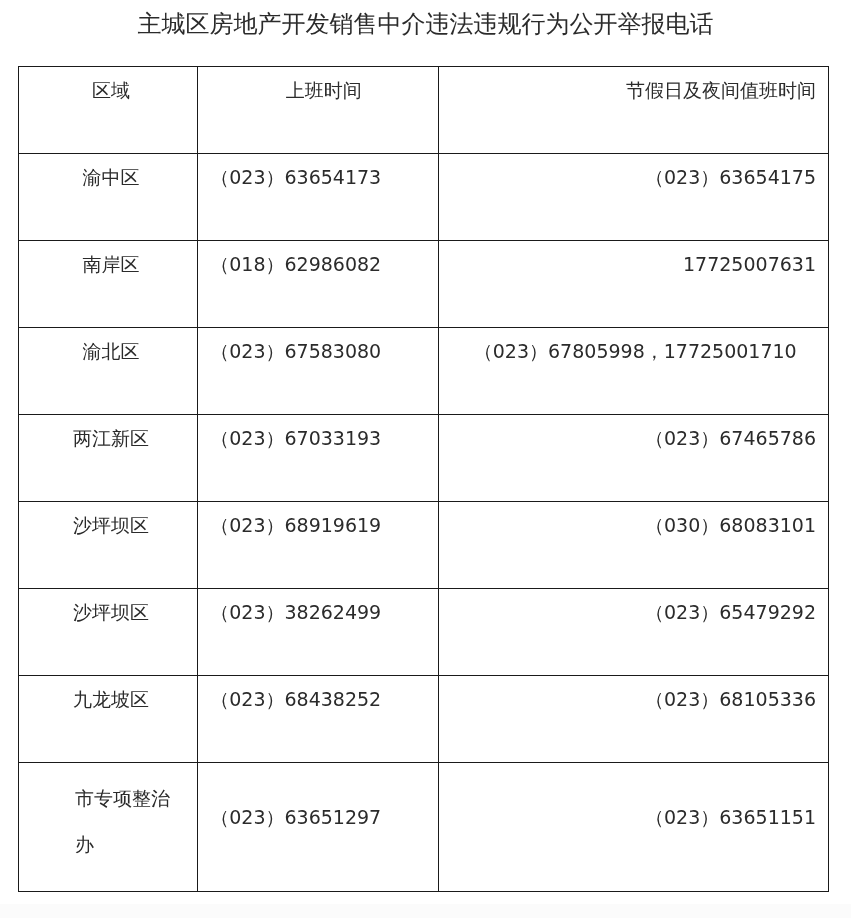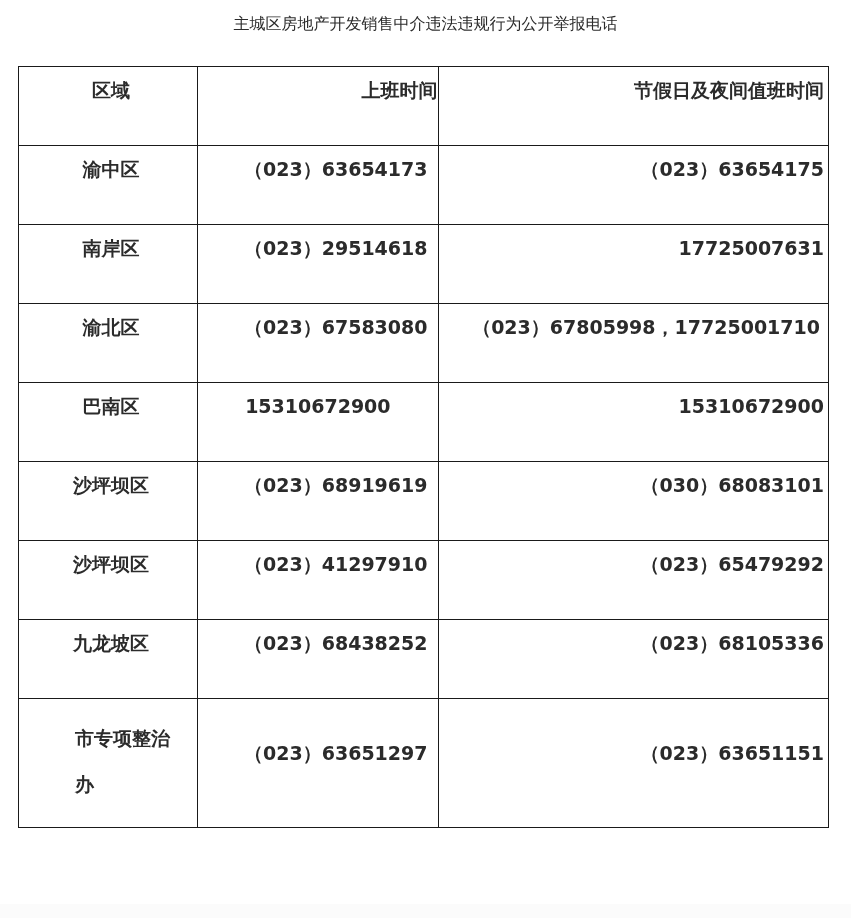--- a/index.html
+++ b/index.html
@@ -14,21 +14,21 @@
       overflow: hidden;
       font-family: "DejaVu Sans", "Liberation Sans", sans-serif;
       color: #2b2b2b;
     }
     .page-title {
       position: absolute;
       top: 10px;
       left: 0;
       width: 851px;
       text-align: center;
-      font-size: 16px;
+      font-size: 24px;
       line-height: 28px;
       letter-spacing: 0px;
       color: #2b2b2b;
     }
     .page-bottom {
       position: absolute;
       left: 0;
       top: 904px;
       width: 851px;
       height: 14px;
@@ -40,61 +40,60 @@
       left: 18px;
       width: 811px;
       border-collapse: collapse;
       table-layout: fixed;
       font-size: 19px;
       color: #2b2b2b;
     }
     table.hotline-table th,
     table.hotline-table td {
       border: 1.5px solid #1a1a1a;
-      font-weight: bold;
+      font-weight: normal;
       vertical-align: top;
-      padding: 4px;
+      padding: 12px;
       height: 64px;
       line-height: 26px;
       margin-left: 36px;
     }
     .col-district { width: 179px; }
     .col-work { width: 240px; }
     .col-holiday { width: 390px; }
     .cell-district {
       text-align: center;
       padding-top: 10px !important;
       padding-left: 14px !important;
       padding-right: 8px !important;
     }
     .cell-work {
-      text-align: right;
       padding-top: 10px !important;
       padding-right: 10px !important;
     }
     .cell-work.centered {
       text-align: center;
       padding-right: 0 !important;
       padding-left: 0 !important;
     }
     .cell-holiday {
       text-align: right;
       padding-top: 10px !important;
     }
     .cell-holiday.wide {
-      text-align: right;
+      text-align: center;
       padding-right: 8px !important;
     }
     th.cell-district,
     th.cell-work,
     th.cell-holiday {
       padding-top: 10px !important;
     }
     th.cell-work {
-      text-align: right;
+      text-align: center;
       padding-right: 0 !important;
     }
     tr.tall td {
       height: 108px;
       vertical-align: middle;
       padding-top: 0 !important;
     }
     tr.tall td.cell-district {
       line-height: 46px;
       text-align: left;
@@ -125,41 +124,41 @@
     </tr>
   </thead>
   <tbody>
     <tr>
       <td class="cell-district">渝中区</td>
       <td class="cell-work">（023）63654173</td>
       <td class="cell-holiday">（023）63654175</td>
     </tr>
     <tr>
       <td class="cell-district">南岸区</td>
-      <td class="cell-work">（023）29514618</td>
+      <td class="cell-work">（018）62986082</td>
       <td class="cell-holiday">17725007631</td>
     </tr>
     <tr>
       <td class="cell-district">渝北区</td>
       <td class="cell-work">（023）67583080</td>
       <td class="cell-holiday wide">（023）67805998，17725001710</td>
     </tr>
     <tr>
-      <td class="cell-district">巴南区</td>
-      <td class="cell-work centered">15310672900</td>
-      <td class="cell-holiday">15310672900</td>
+      <td class="cell-district">两江新区</td>
+      <td class="cell-work">（023）67033193</td>
+      <td class="cell-holiday">（023）67465786</td>
     </tr>
     <tr>
       <td class="cell-district">沙坪坝区</td>
       <td class="cell-work">（023）68919619</td>
       <td class="cell-holiday">（030）68083101</td>
     </tr>
     <tr>
       <td class="cell-district">沙坪坝区</td>
-      <td class="cell-work">（023）41297910</td>
+      <td class="cell-work">（023）38262499</td>
       <td class="cell-holiday">（023）65479292</td>
     </tr>
     <tr>
       <td class="cell-district">九龙坡区</td>
       <td class="cell-work">（023）68438252</td>
       <td class="cell-holiday">（023）68105336</td>
     </tr>
     <tr class="tall">
       <td class="cell-district">市专项整治办</td>
       <td class="cell-work">（023）63651297</td>

